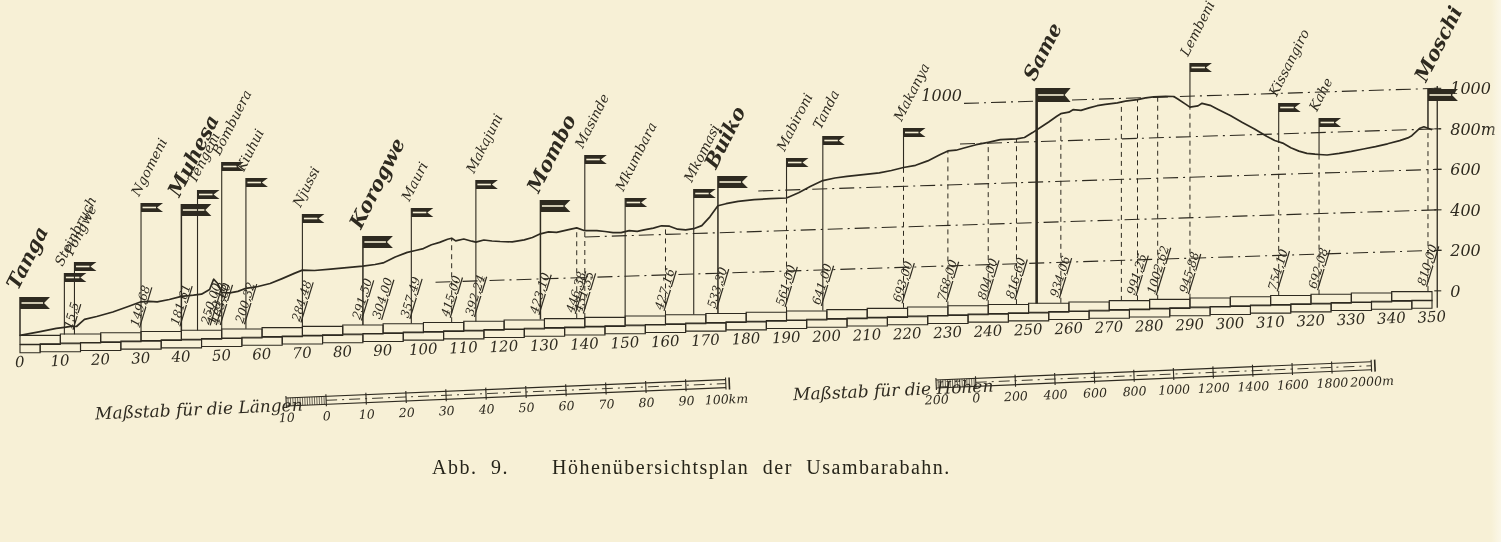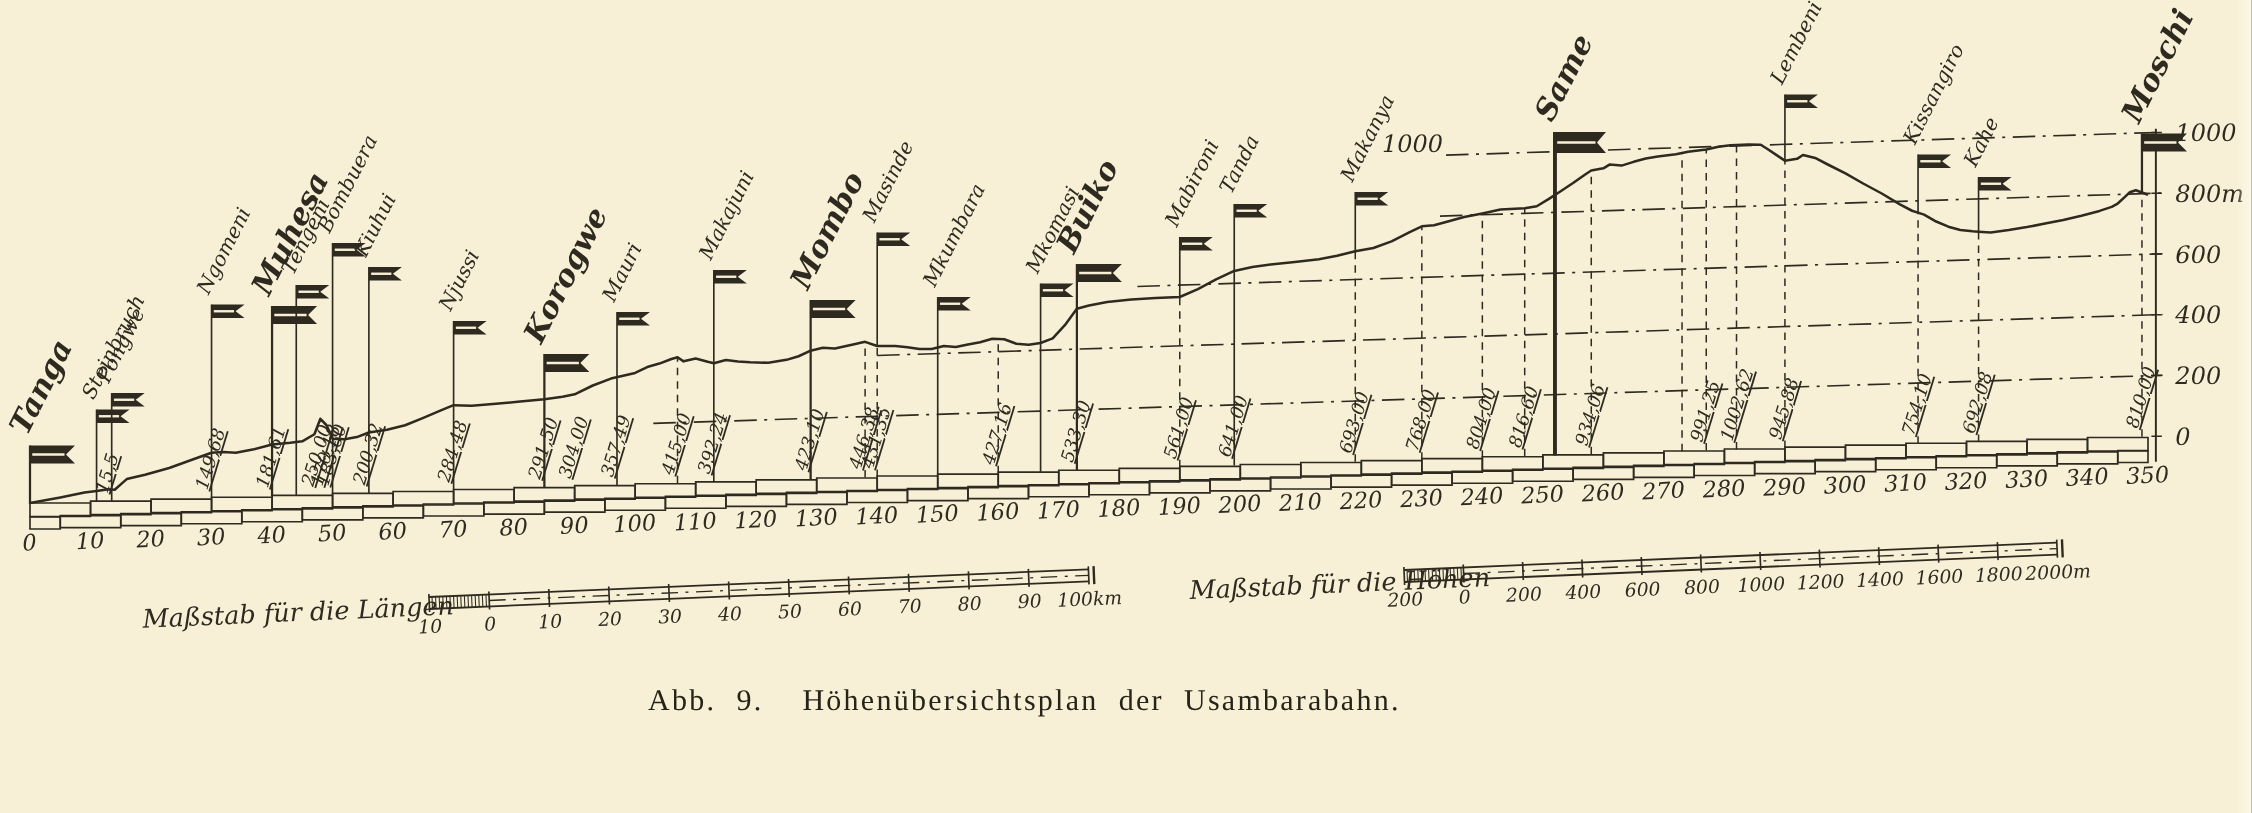--- a/index.html
+++ b/index.html
@@ -33,21 +33,21 @@
   .caption{
     position:absolute;
     left:432px;top:456px;
     font-family:"Liberation Serif", serif;
     font-size:20px;
     letter-spacing:1.5px;
     word-spacing:7px;
     color:#262419;
     white-space:nowrap;
   }
-  .caption .cap-prefix{margin-right:26px;}
+  .caption .cap-prefix{margin-right:43px;}
 </style>
 </head>
 <body>
 
 <div class="page">
   <svg id="chart-svg" width="1501" height="542" viewBox="0 0 1501 542">
       <line x1="435.5329" y1="282.25714285714287" x2="1441.68732" y2="250.19142857142856" stroke="#2e2a20" stroke-width="1.1" stroke-dasharray="15 5 2 5"></line>
       <line x1="584.802" y1="237" x2="1441.68732" y2="209.69142857142856" stroke="#2e2a20" stroke-width="1.1" stroke-dasharray="15 5 2 5"></line>
       <line x1="758.2769" y1="190.9714285714286" x2="1441.68732" y2="169.19142857142856" stroke="#2e2a20" stroke-width="1.1" stroke-dasharray="15 5 2 5"></line>
       <line x1="959.9919" y1="144.04285714285714" x2="1441.68732" y2="128.69142857142856" stroke="#2e2a20" stroke-width="1.1" stroke-dasharray="15 5 2 5"></line>

